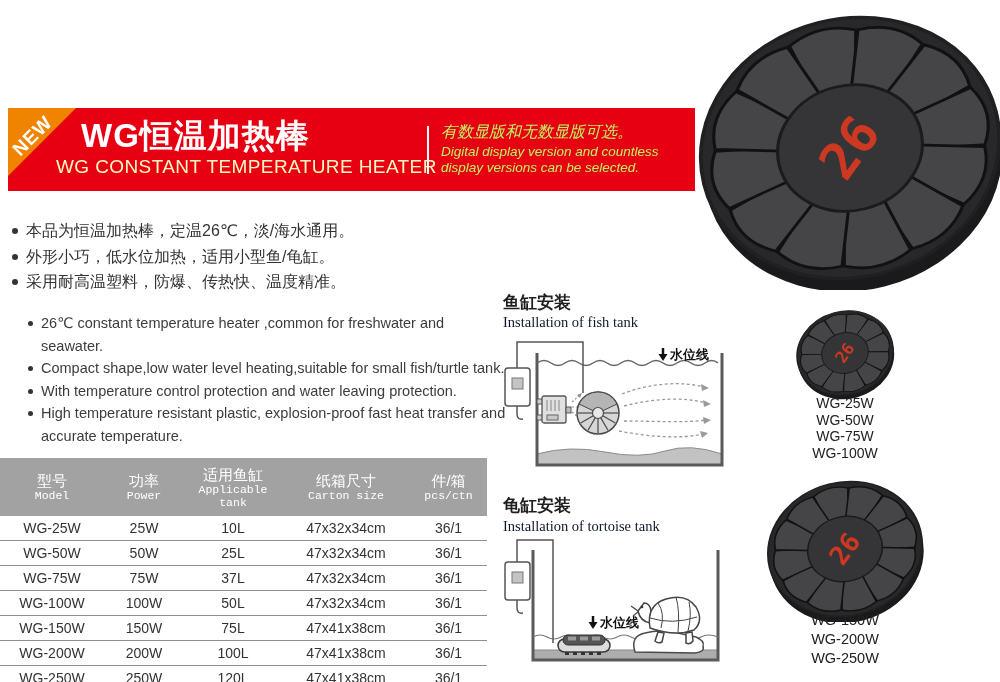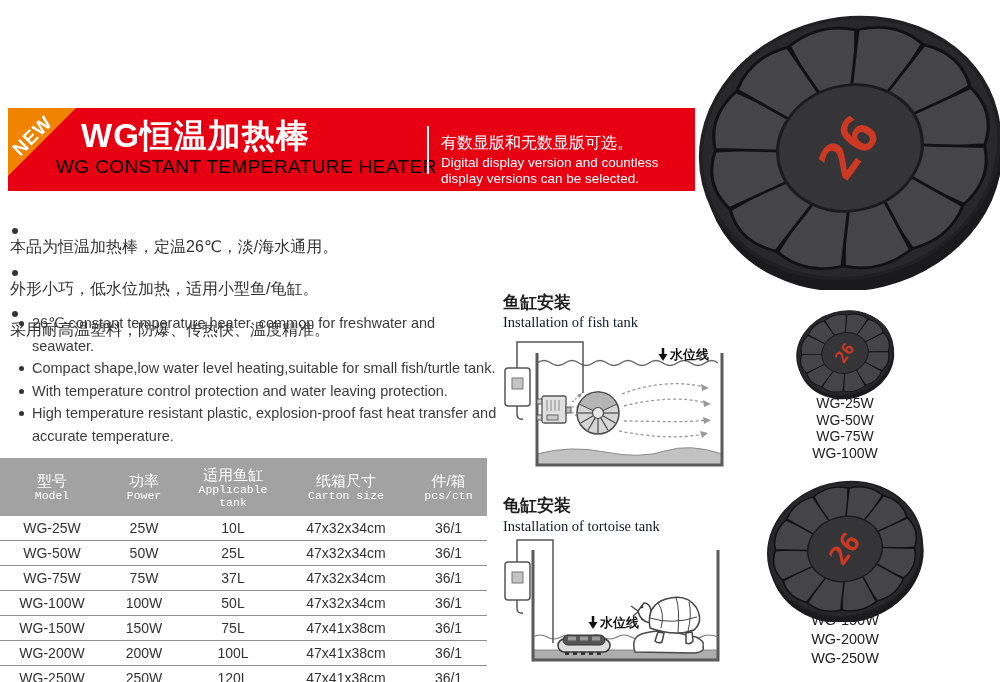--- a/index.html
+++ b/index.html
@@ -7,31 +7,31 @@
         font-family:"Liberation Sans","DejaVu Sans",sans-serif;color:#3a3a3a;}
 
   
   #banner{position:absolute;left:8px;top:108px;width:687px;height:83px;background:#e60012;}
   #ribbon{position:absolute;left:0;top:0;width:68px;height:68px;background:#f08300;
           clip-path:polygon(0 0,100% 0,0 100%);}
   #ribbon span{position:absolute;left:1px;top:17px;transform:rotate(-45deg);
           color:#fff;font-weight:bold;font-size:19px;letter-spacing:1px;}
   #banner-title-cn{position:absolute;left:47px;top:6px;color:#fff;font-weight:bold;
           font-size:33px;letter-spacing:1px;white-space:nowrap;margin-left:26px;}
-  #banner-title-en{position:absolute;left:48px;top:48px;color:#000000;font-size:19px;
+  #banner-title-en{position:absolute;left:48px;top:48px;color:#fef9c3;font-size:19px;
           letter-spacing:.4px;white-space:nowrap;}
   #banner-divider{position:absolute;left:419px;top:18px;width:2px;height:48px;background:#fff;}
-  #banner-note{position:absolute;left:433px;top:24px;color:#ffffff;width:250px;}
+  #banner-note{position:absolute;left:433px;top:13px;color:#bef264;width:250px;font-style:italic;}
   #banner-note .cn{font-size:16px;line-height:21px;margin-bottom:2px;}
   #banner-note .en{font-size:13.5px;line-height:16px;}
 
   
   #features-cn{position:absolute;left:10px;top:218px;width:490px;}
-  #features-cn .item{display:flex;font-size:16px;line-height:25.5px;color:#333;flex-direction:column;}
-  #features-en{position:absolute;left:17px;top:312px;width:482px;}
+  #features-cn .item{display:flex;font-size:16px;line-height:25.5px;color:#333;}
+  #features-en{position:absolute;left:26px;top:312px;width:482px;}
   #features-en .item{display:flex;font-size:14.5px;line-height:22.5px;color:#3c3c3c;}
   .dot{flex:0 0 auto;width:6px;height:6px;border-radius:50%;background:#333;
        margin:10px 8px 0 2px;}
   #features-en .dot{width:5px;height:5px;margin-top:9px;}
 
   
   #voltage{position:absolute;left:240px;top:433px;width:228px;text-align:center;
        font-size:15px;color:#222;white-space:nowrap;}
   #spec-table{position:absolute;left:0;top:458px;width:487px;border-collapse:collapse;
        table-layout:fixed;}

